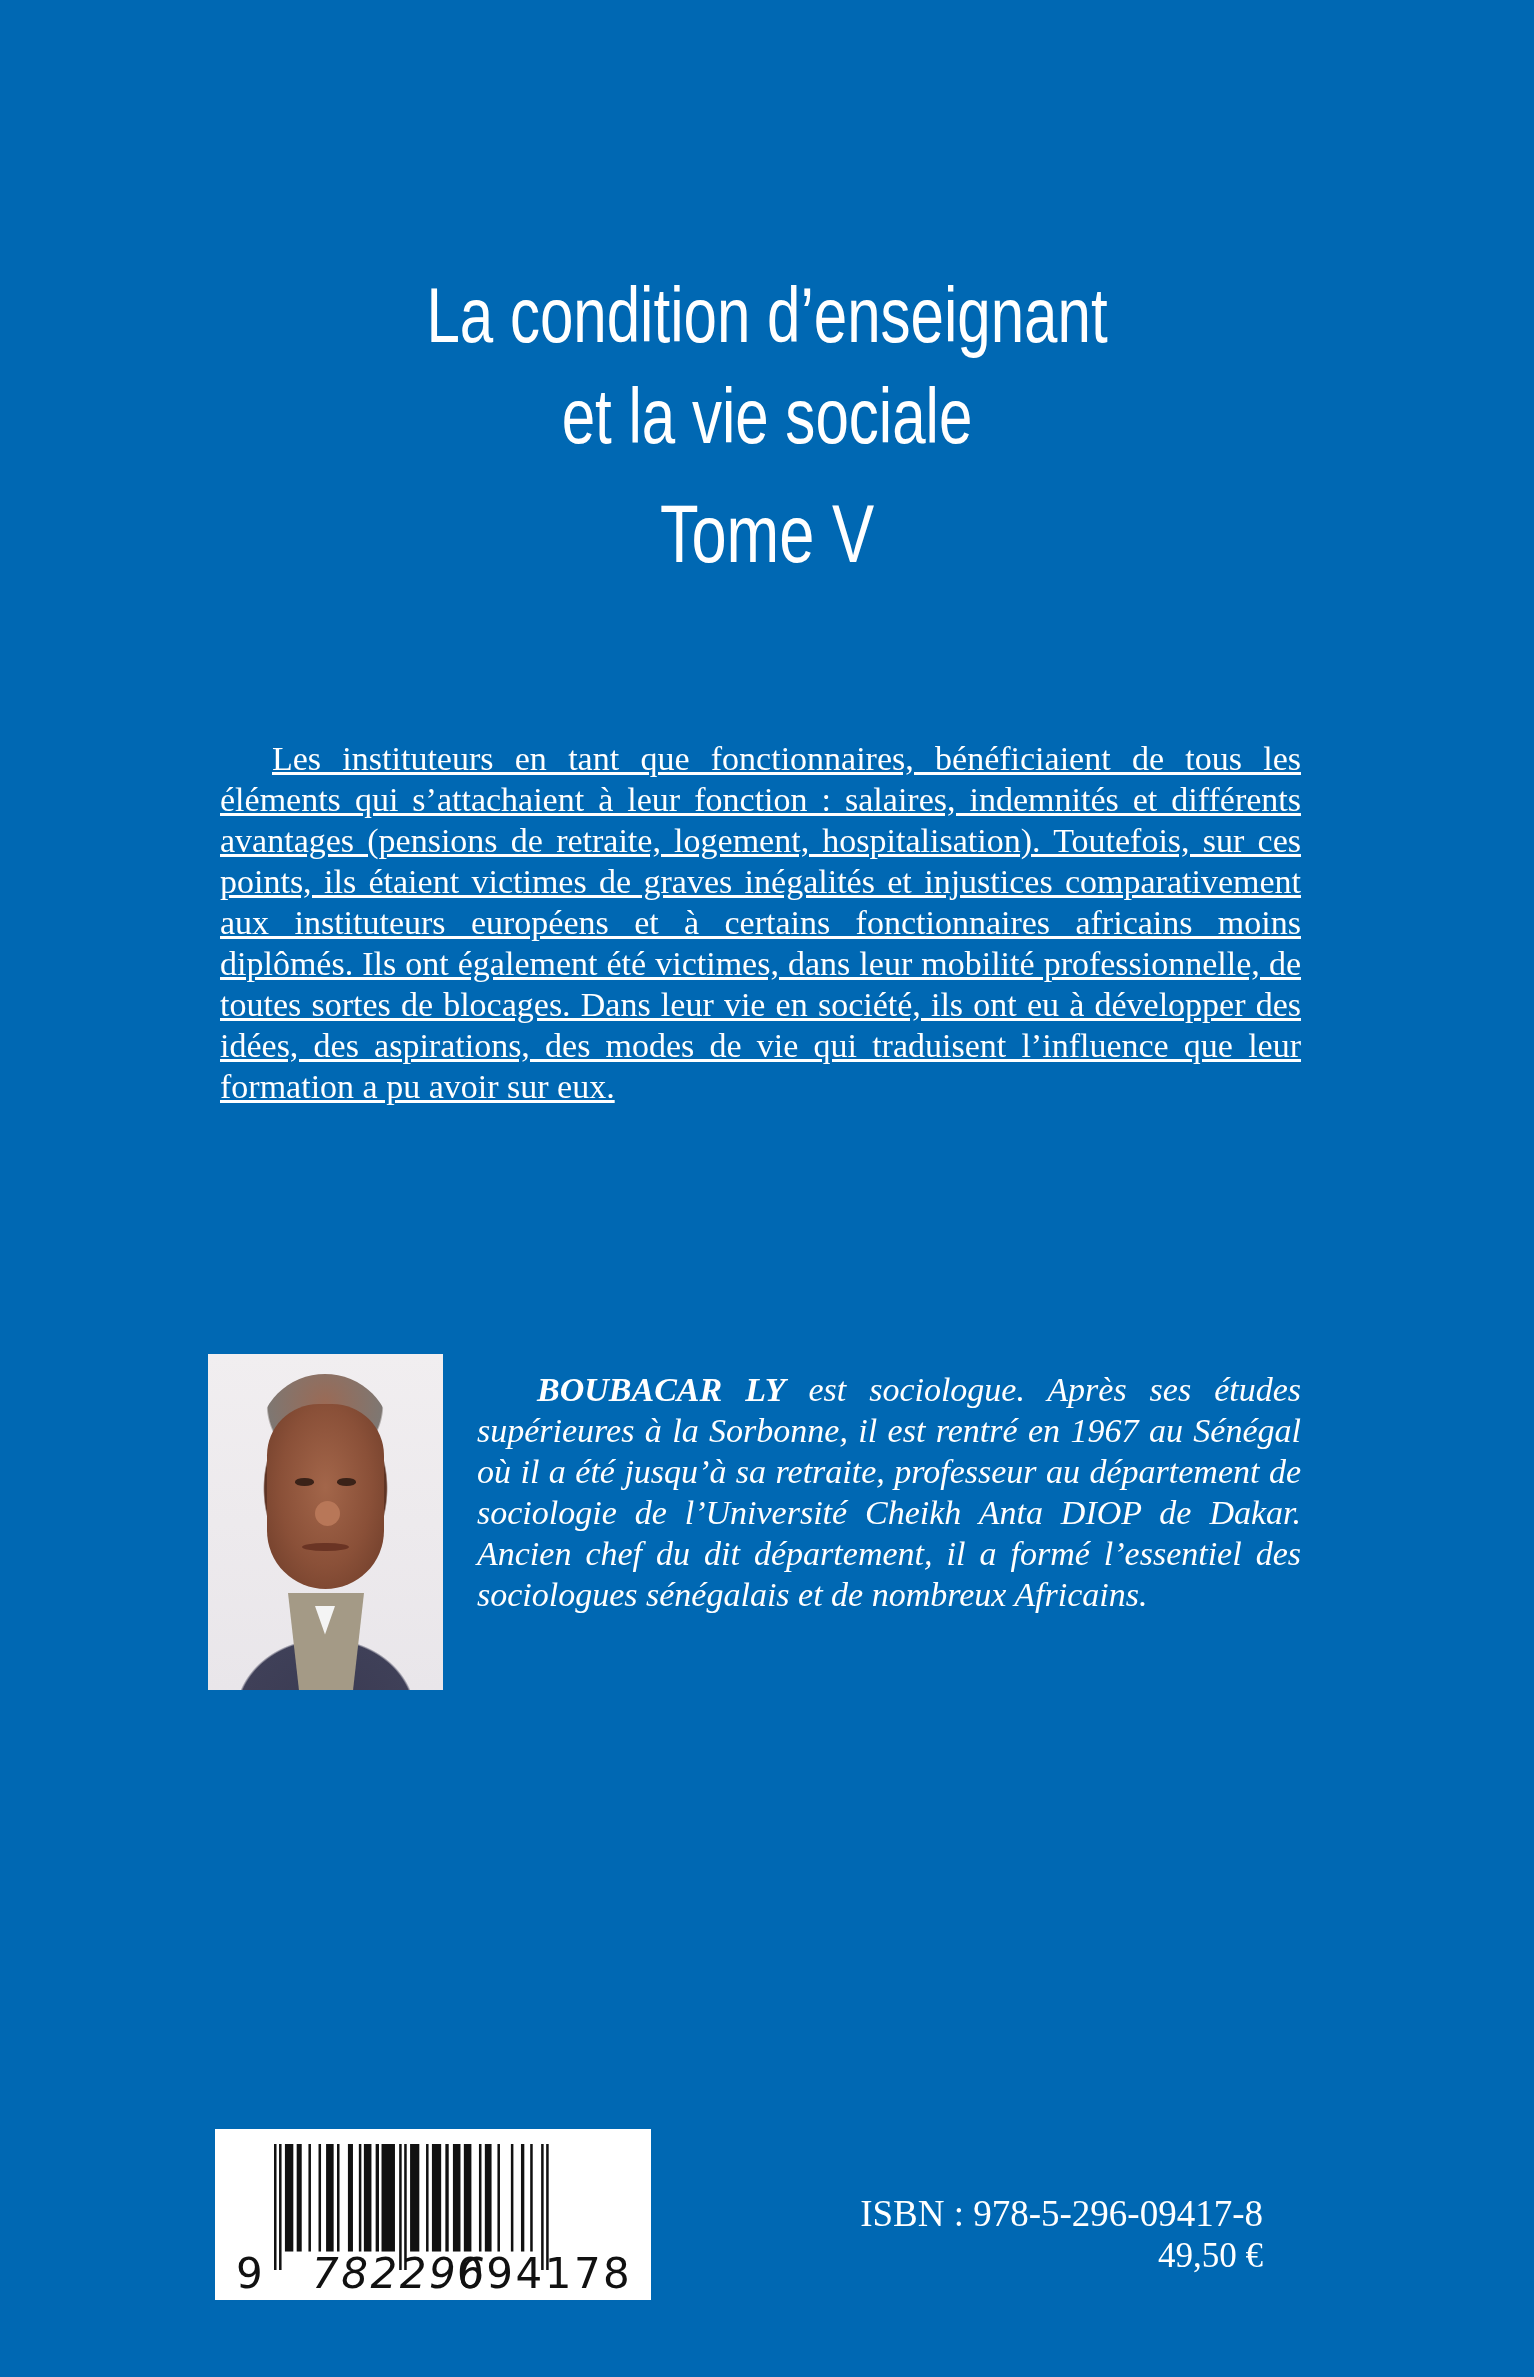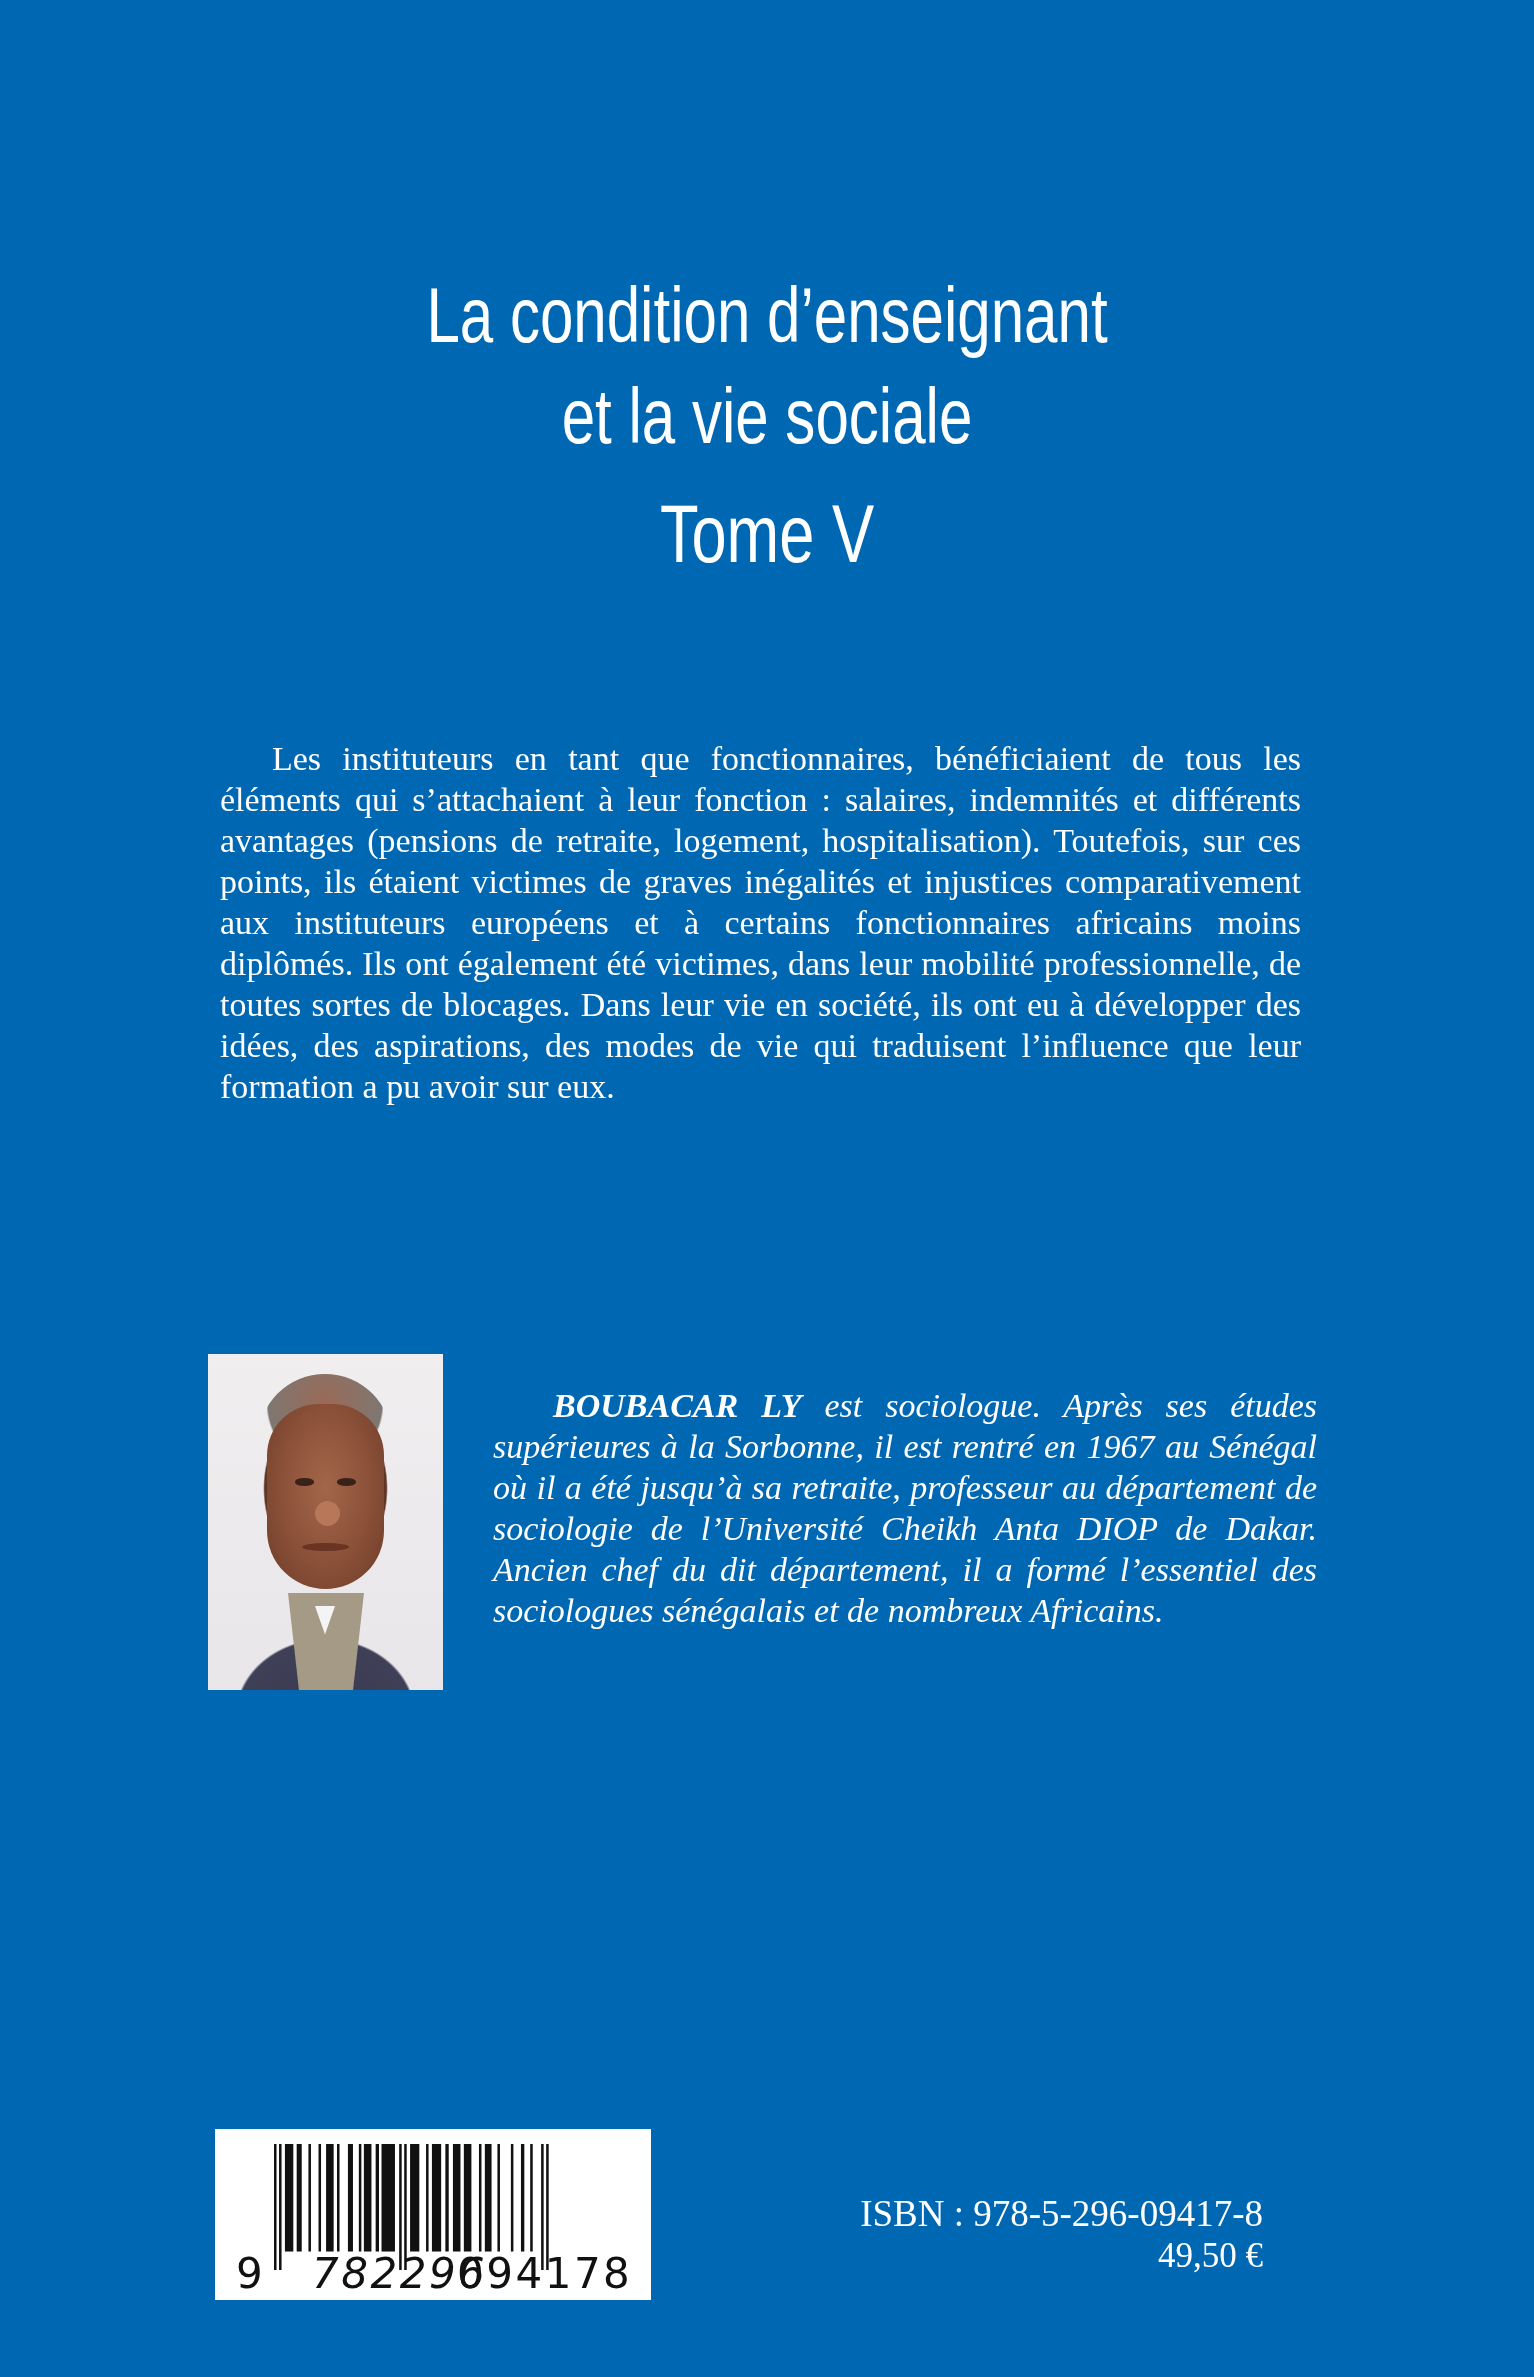--- a/index.html
+++ b/index.html
@@ -26,21 +26,21 @@
   .title-line.l3 { position: absolute; left: 0; right: 0; top: 242px; font-size: 81px; }
 
   .summary {
     position: absolute; left: 220px; top: 738px; width: 1081px;
     font-family: "Liberation Serif", "DejaVu Serif", serif;
     font-size: 34px; line-height: 41px;
     text-align: justify;
     text-indent: 52px;
     margin: 0;
   }
-  .summary span { display: inline; }
+  .summary span { display: inline; text-decoration: underline; }
 
   .author-photo {
     position: absolute; left: 208px; top: 1354px; width: 235px; height: 336px;
     background:
       radial-gradient(ellipse 76px 105px at 50% 40%, #8a5038 0%, #7a452f 55%, #5e3424 80%, transparent 82%),
       radial-gradient(ellipse 126px 109px at 50% 108%, #3a3a52 0%, #3f4058 70%, transparent 72%),
       linear-gradient(#f1eef0, #e9e6ea);
     overflow: hidden;
   }
   .author-photo .collar {
@@ -69,21 +69,21 @@
   .author-photo .nose { position: absolute; left: 107px; top: 147px; width: 25px; height: 25px; border-radius: 50%; background: #b87758; }
   .author-photo .mouth { position: absolute; left: 94px; top: 189px; width: 47px; height: 8.4px; border-radius: 50%; background: #6a3424; }
 
   .bio {
     position: absolute; left: 477px; top: 1369px; width: 824px;
     font-family: "Liberation Serif", "DejaVu Serif", serif;
     font-style: italic;
     font-size: 34px; line-height: 41px;
     text-align: justify;
     text-indent: 60px;
-    margin: 16px;
+    margin: 0;
   }
   .bio .author-name { font-weight: bold; }
 
   .barcode-box {
     position: absolute; left: 215px; top: 2129px; width: 436px; height: 171px;
     background: #ffffff;
   }
   .barcode-bars {
     position: absolute; left: 59px; top: 15px; width: 315px; height: 126px;
   }

